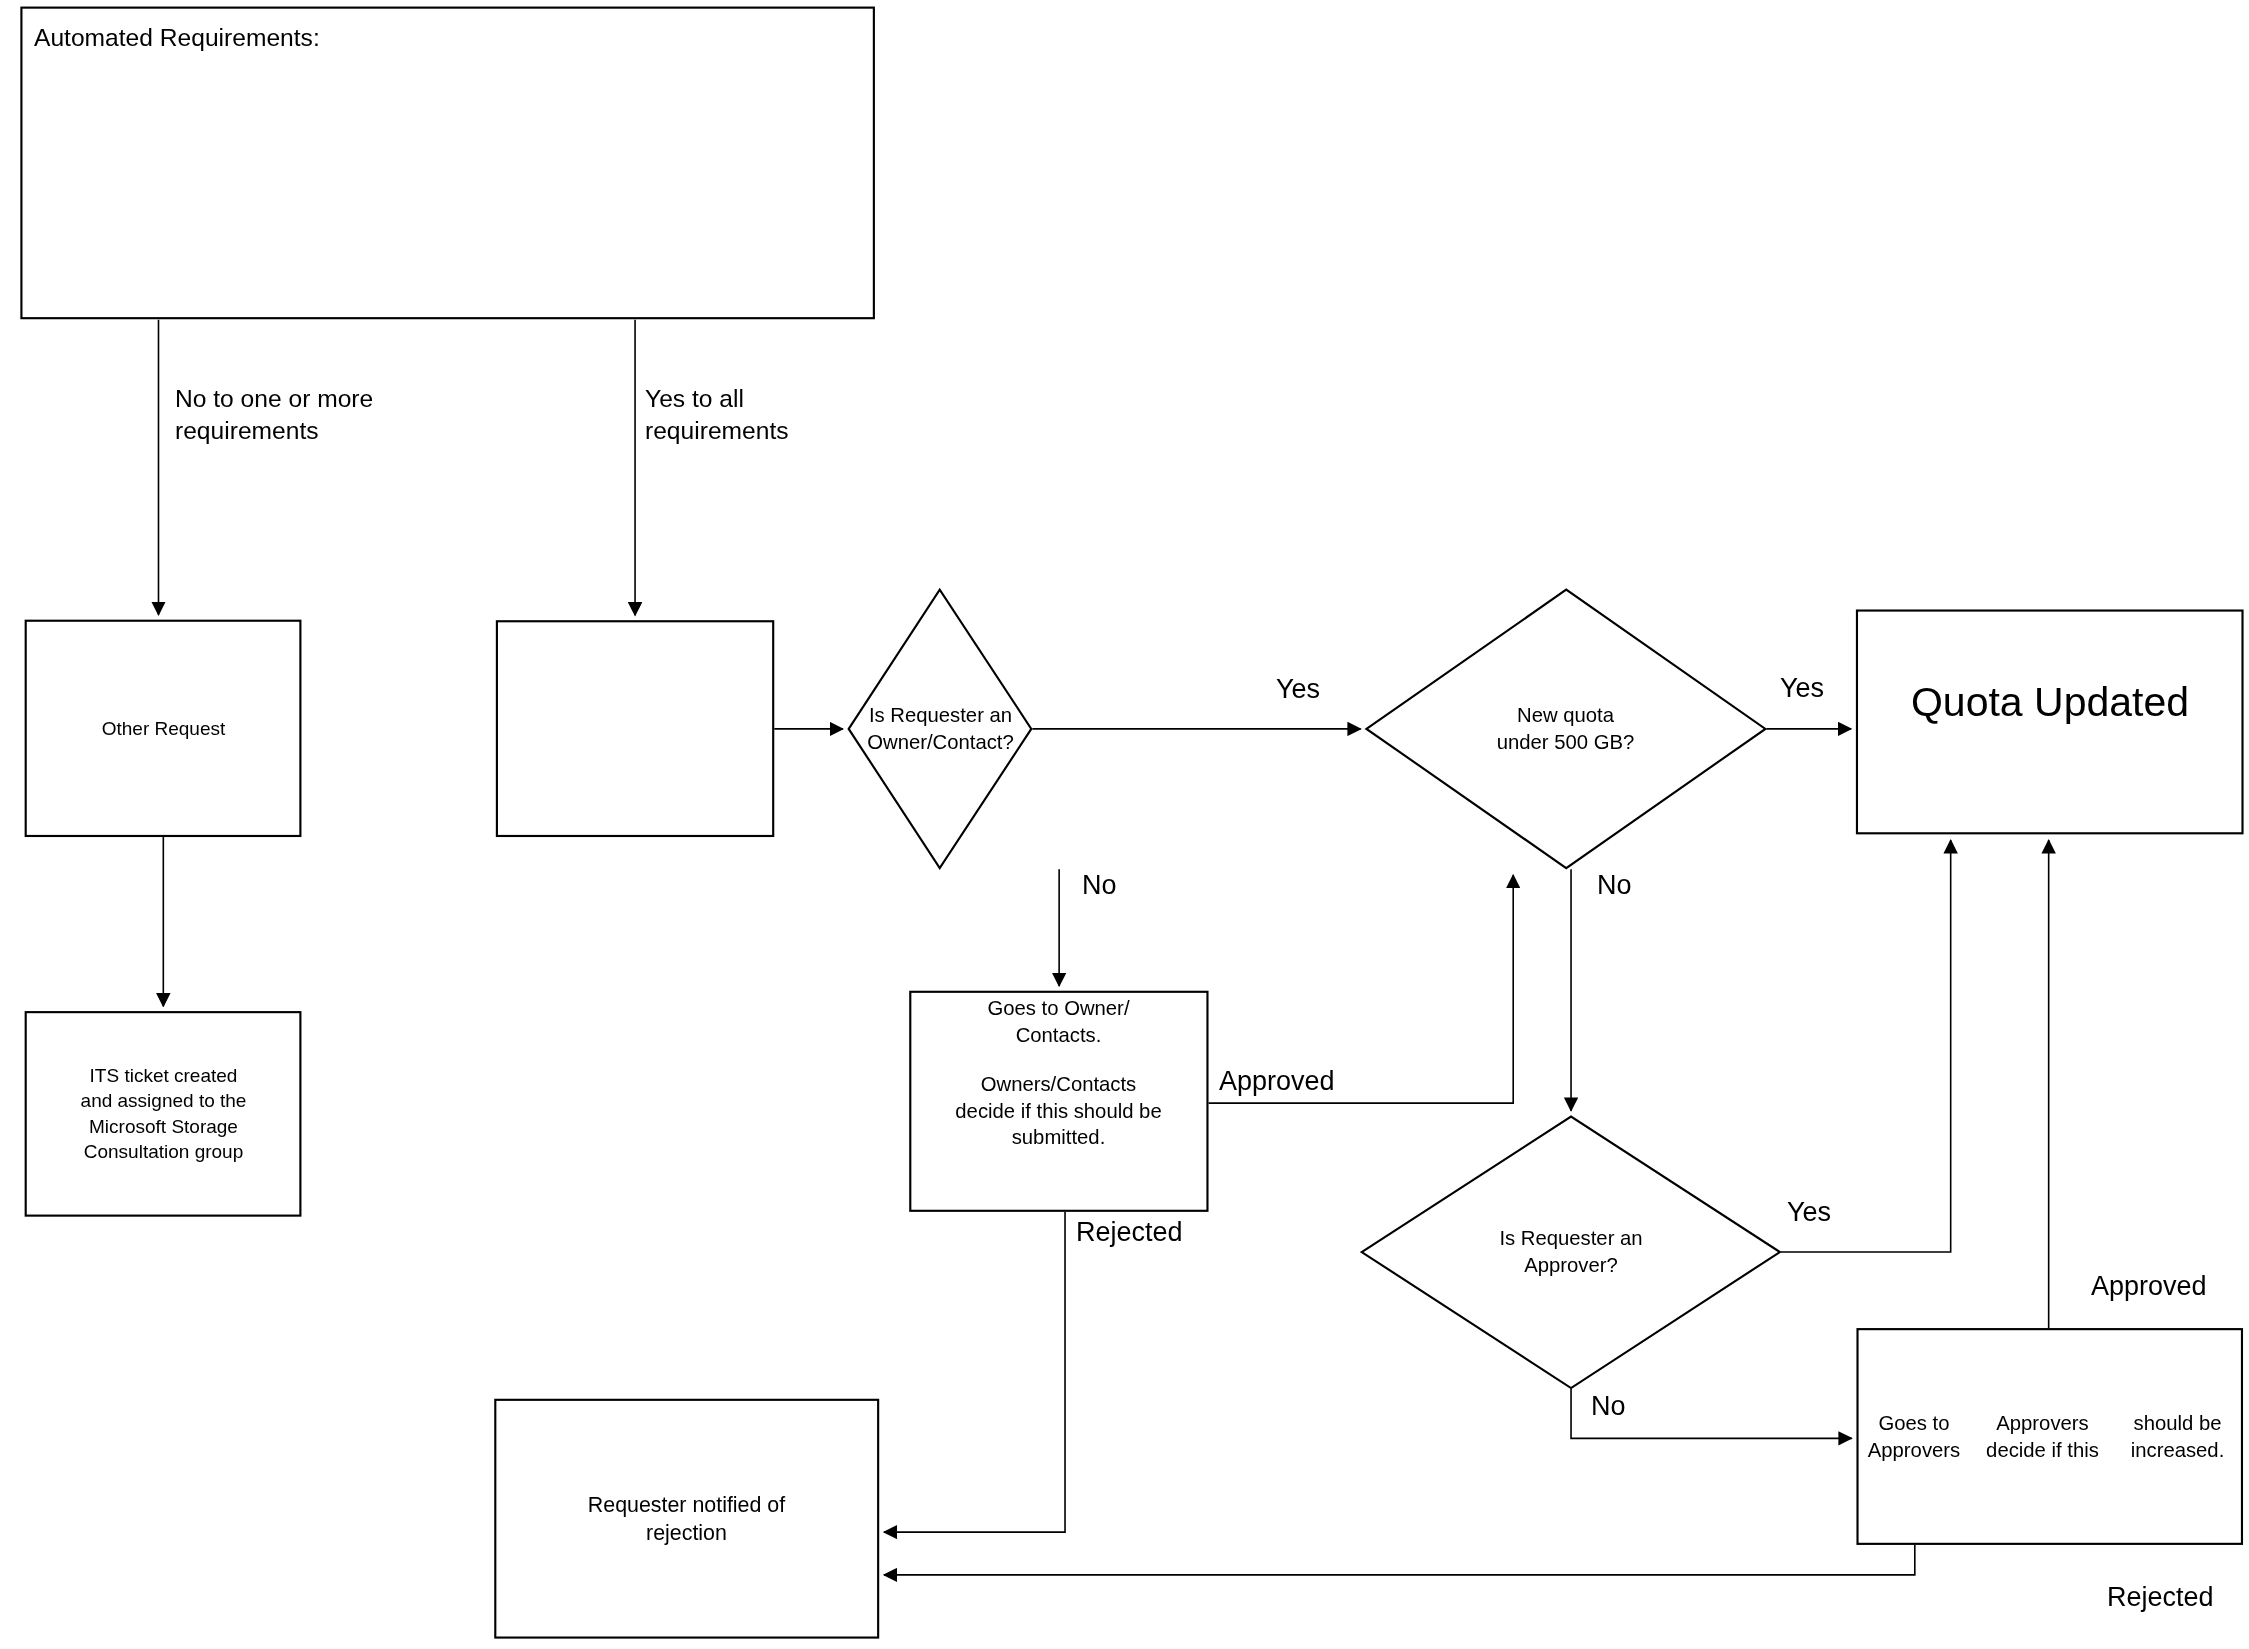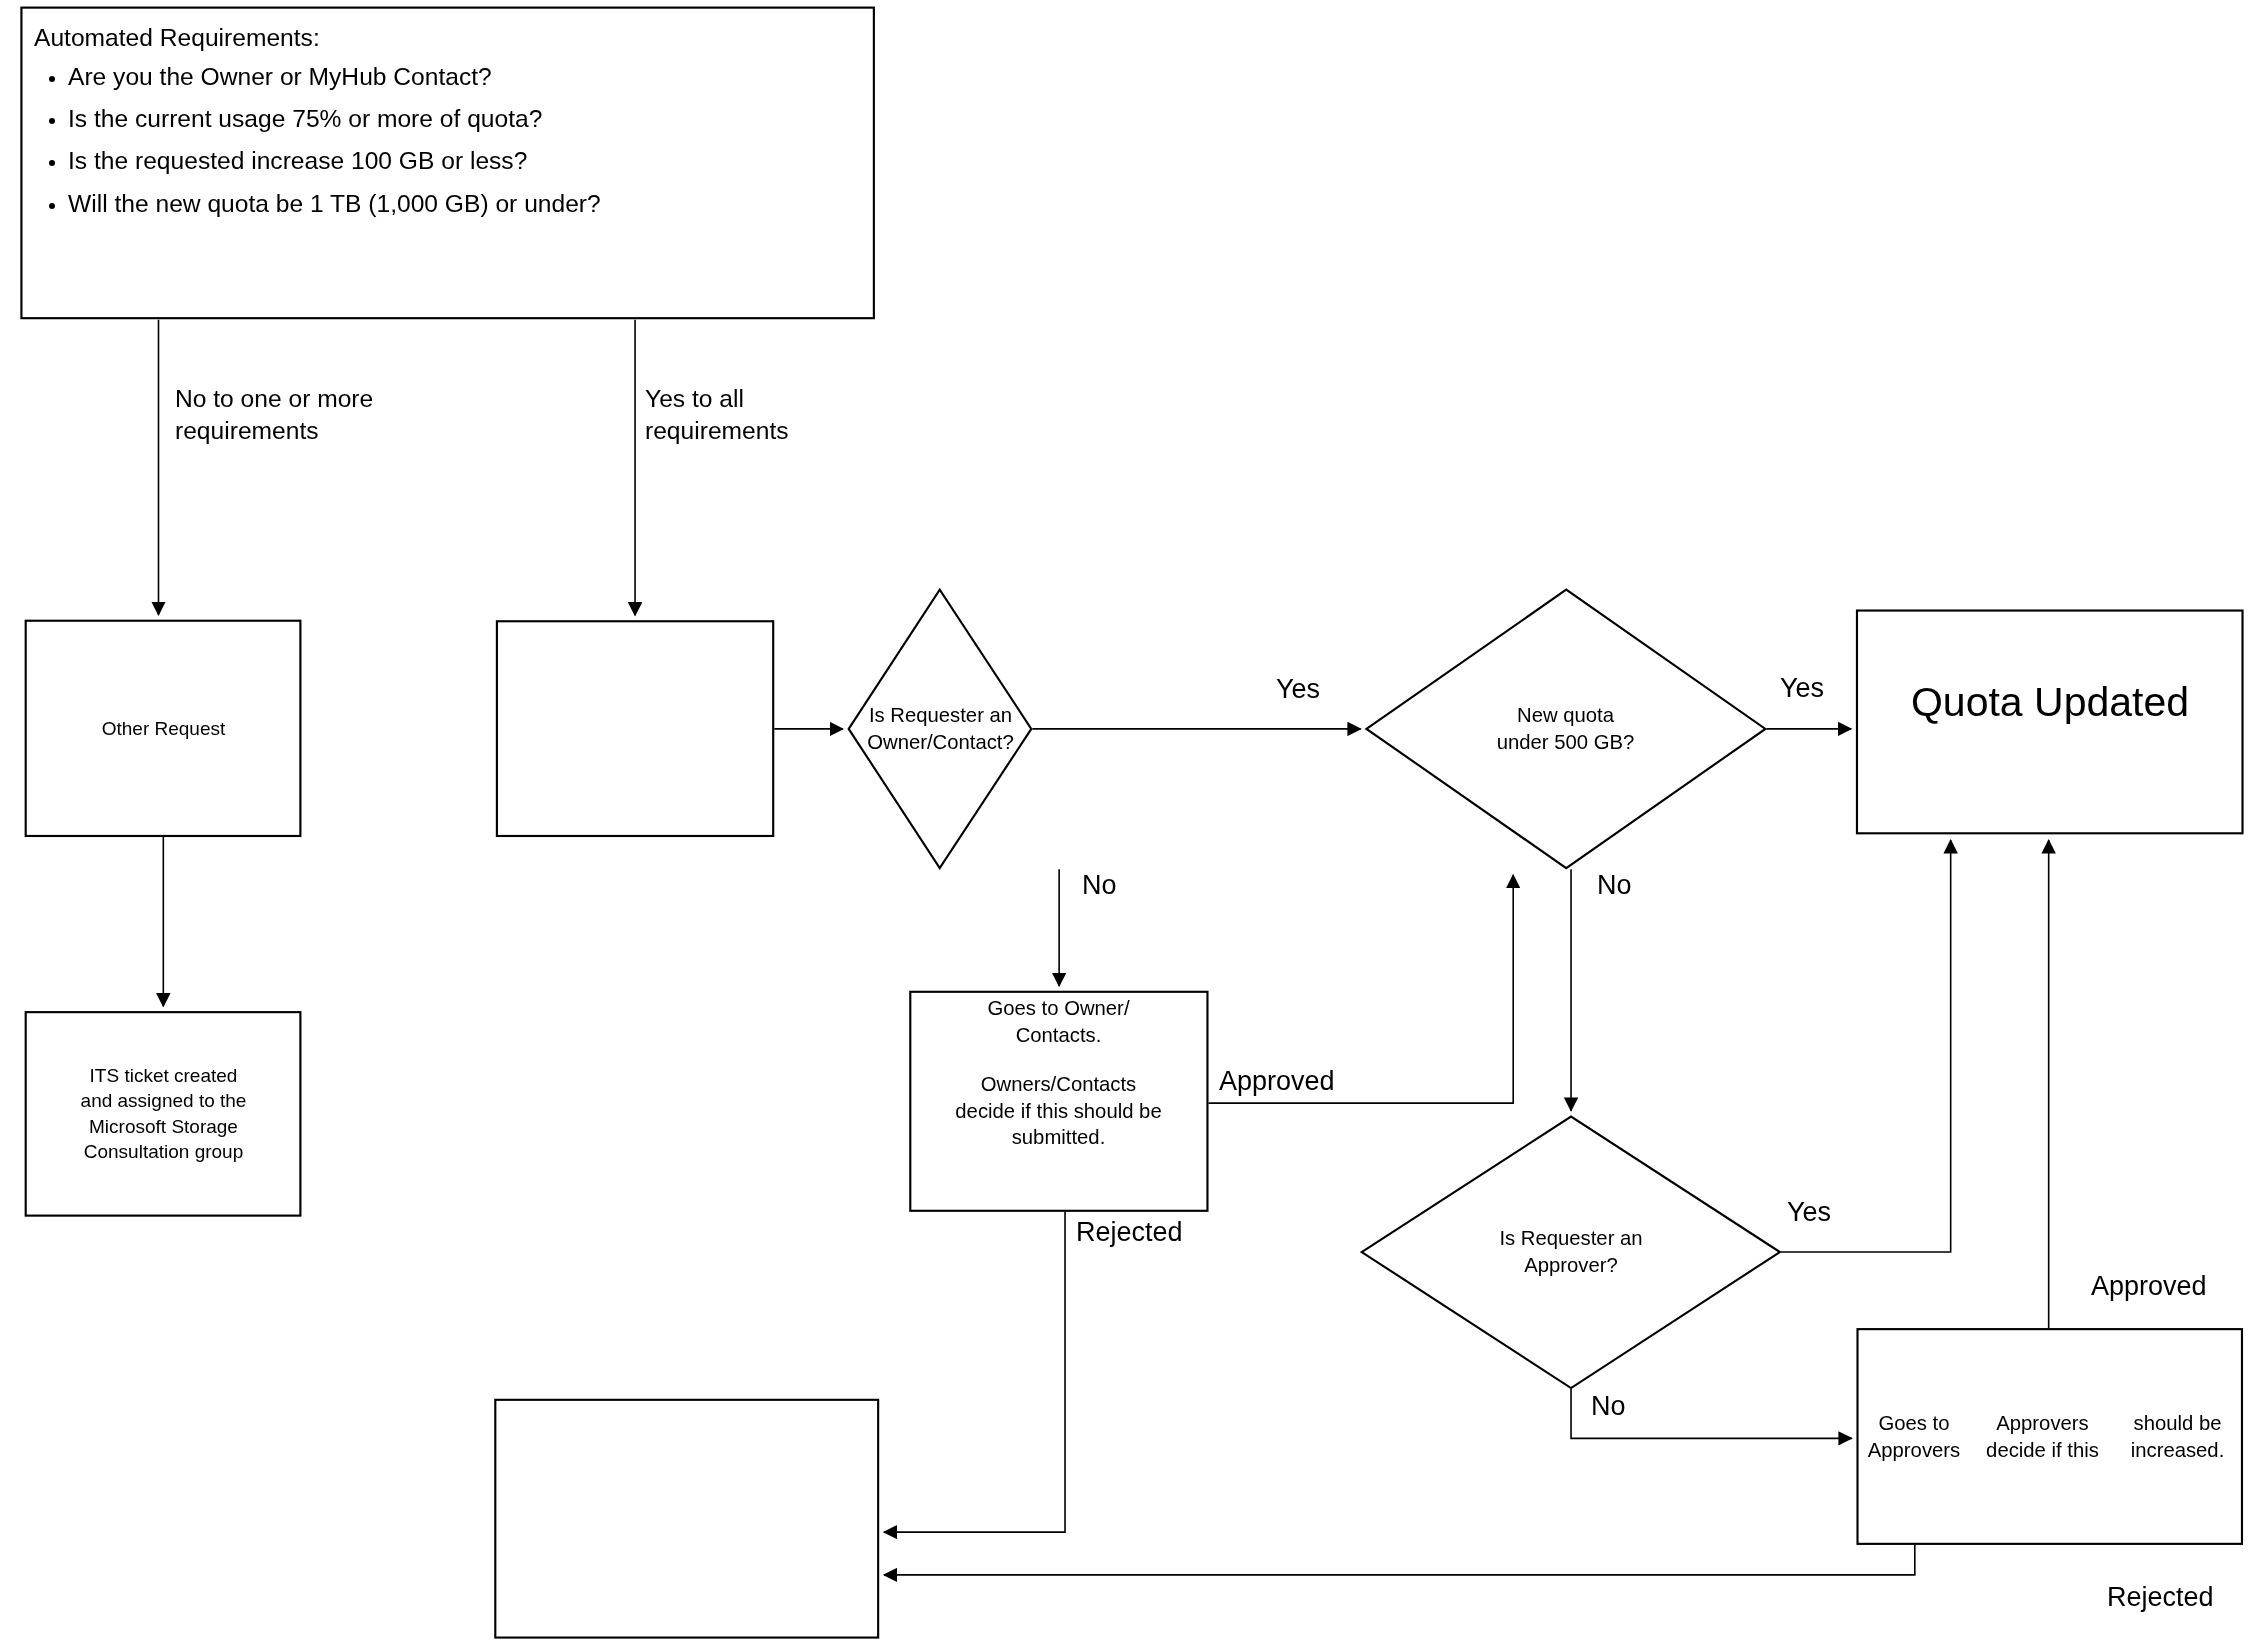--- a/index.html
+++ b/index.html
@@ -75,26 +75,20 @@
 
     <path class="conn" d="M 2934 2594 L 2934 2686 L 3458 2686" marker-end="url(#arrowFill)"></path>
 
     <path class="conn" d="M 3826 2480 L 3826 1569" marker-end="url(#arrowFill)"></path>
 
     <path class="conn" d="M 3576 2885 L 3576 2941 L 1651 2941" marker-end="url(#arrowFill)"></path>
   </svg>
 
   <div class="req-box" style="left:34px; top:21.4px; width:825px;">
     <div class="req-title">Automated Requirements:</div>
-    <ul class="req-list">
-      <li>Are you the Owner or MyHub Contact?</li>
-      <li>Is the current usage 75% or more of quota?</li>
-      <li>Is the requested increase 100 GB or less?</li>
-      <li>Will the new quota be 1 TB (1,000 GB) or under?</li>
-    </ul>
   </div>
 
   <div class="edge-label" style="left:175px; top:383px; font-size:24.6px;">
     <div>No to one or more</div>
     <div>requirements</div>
   </div>
 
   <div class="edge-label" style="left:645px; top:383px; font-size:24.6px;">
     <div>Yes to all</div>
     <div>requirements</div>
@@ -156,15 +150,19 @@
     <div>Approver?</div>
   </div>
 
   <div class="node-text" style="left:1857px; top:1329px; width:384px; height:215px; font-size:20.3px; flex-direction:row;">
     <div>Goes to Approvers</div>
     <div style="height:23.6px;"></div>
     <div>Approvers decide if this</div>
     <div>should be increased.</div>
   </div>
 
+  <div class="node-text" style="left:495px; top:1400px; width:383px; height:238px; font-size:21.4px; flex-direction:column;">
+    <div>Requester notified of</div>
+    <div>rejection</div>
+  </div>
 
 </div>
 
 
 </body></html>

